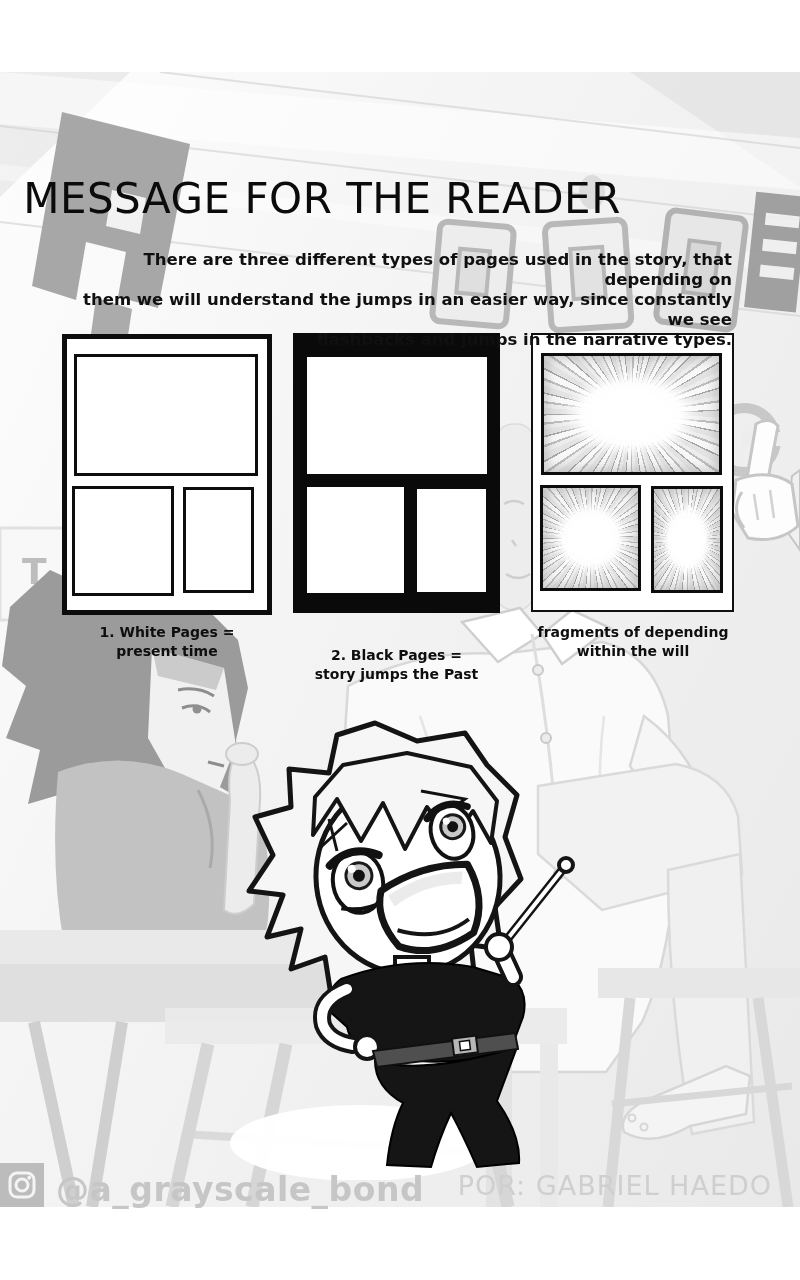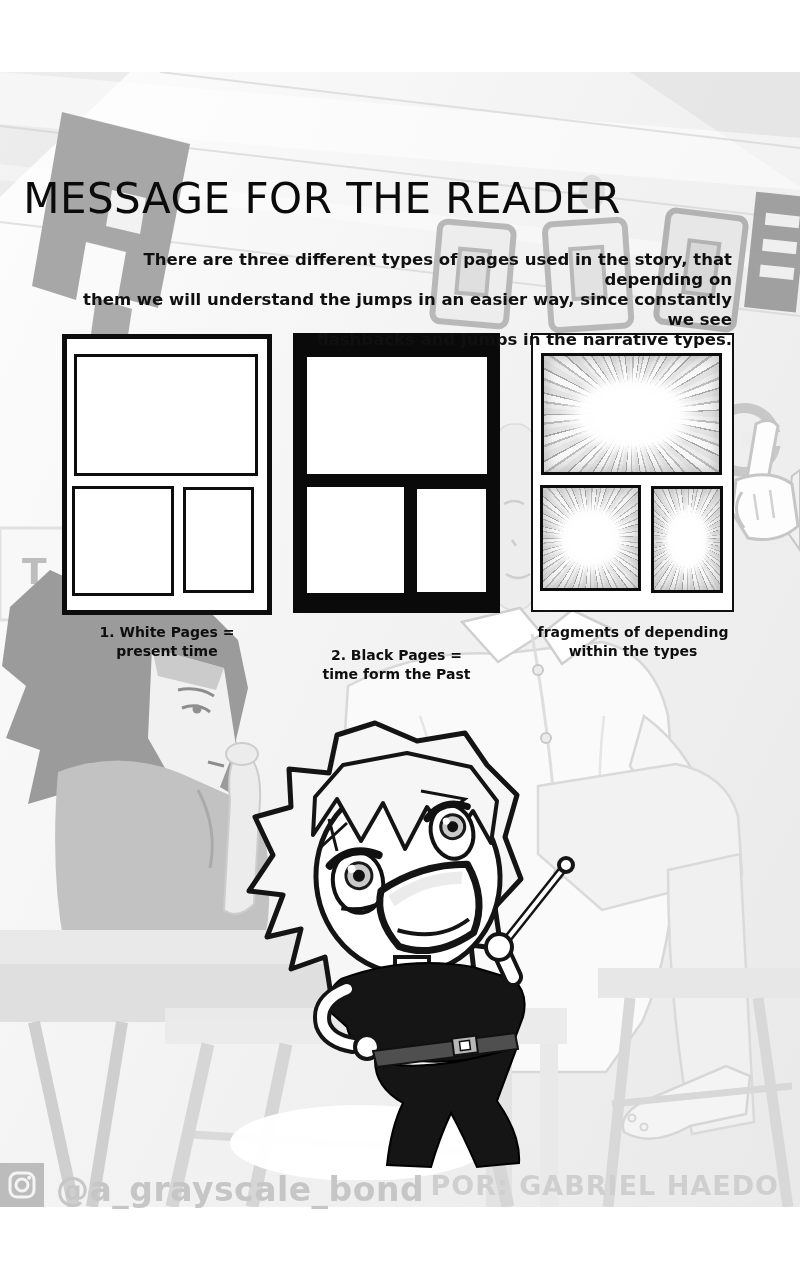--- a/index.html
+++ b/index.html
@@ -48,21 +48,21 @@
   #caption-crystal { left:513px; top:623px; width:240px; }
   .caption span { display:block; }
 
   svg.chibi { position:absolute; left:225px; top:715px; z-index:6; }
 
   .footer { position:absolute; left:0; top:1150px; width:800px; height:57px; z-index:8; }
   .insta-badge { position:absolute; left:0; top:13px; width:44px; height:44px; background:#bcbcbc;
     display:flex; align-items:center; justify-content:center; }
   .handle { position:absolute; left:56px; top:20px; font-size:33px; font-weight:bold;
     color:#c6c6c6; letter-spacing:0.5px; }
-  .credit { position:absolute; right:21px; top:20px; font-size:27px; font-weight:bold;
+  .credit { position:absolute; right:28px; top:20px; font-size:27px; font-weight:normal;
     color:#cfcfcf; letter-spacing:1px; }
 </style>
 </head>
 <body>
 
 <div class="sheet">
 
   <div class="art-area">
     <svg class="bg-art" width="800" height="1135" viewBox="0 0 800 1135">
 
@@ -192,25 +192,25 @@
     <div class="panel-inner slot-bl crystal-fill"></div>
     <div class="panel-inner slot-br crystal-fill"></div>
   </div>
 
   <div class="caption" id="caption-white">
     <span>1. White Pages =</span>
     <span>present time</span>
   </div>
   <div class="caption" id="caption-black">
     <span>2. Black Pages =</span>
-    <span>time form the Past</span>
+    <span>story jumps the Past</span>
   </div>
   <div class="caption" id="caption-crystal">
     <span>fragments of depending</span>
-    <span>within the types</span>
+    <span>within the will</span>
   </div>
 
   <svg class="chibi" width="350" height="465" viewBox="0 0 350 465">
     <ellipse cx="135" cy="428" rx="130" ry="38" fill="#ffffff" opacity="0.96"></ellipse>
     <g>
       <path d="M150,8 L192,26 L240,18 L262,50 L292,80 L280,122 L296,164 L270,192 L276,234 L246,230 L250,266 L222,252 L208,284 L184,262 L158,290 L138,260 L106,280 L100,242 L66,254 L76,214 L42,222 L58,180 L24,176 L48,140 L30,102 L66,92 L64,54 L104,58 L112,20 Z" fill="#f6f6f6" stroke="#141414" stroke-width="5" stroke-linejoin="round"></path>
     </g>
     <g>
       <ellipse cx="183" cy="162" rx="92" ry="97" fill="#ffffff" stroke="#141414" stroke-width="5" transform="rotate(-6 183 162)"></ellipse>
       <path d="M88,120 L112,84 L136,126 L158,88 L180,134 L202,92 L226,126 L248,96 L266,128 L272,86 L246,52 L182,38 L118,50 L90,82 Z" fill="#f6f6f6" stroke="#141414" stroke-width="4" stroke-linejoin="round"></path>

